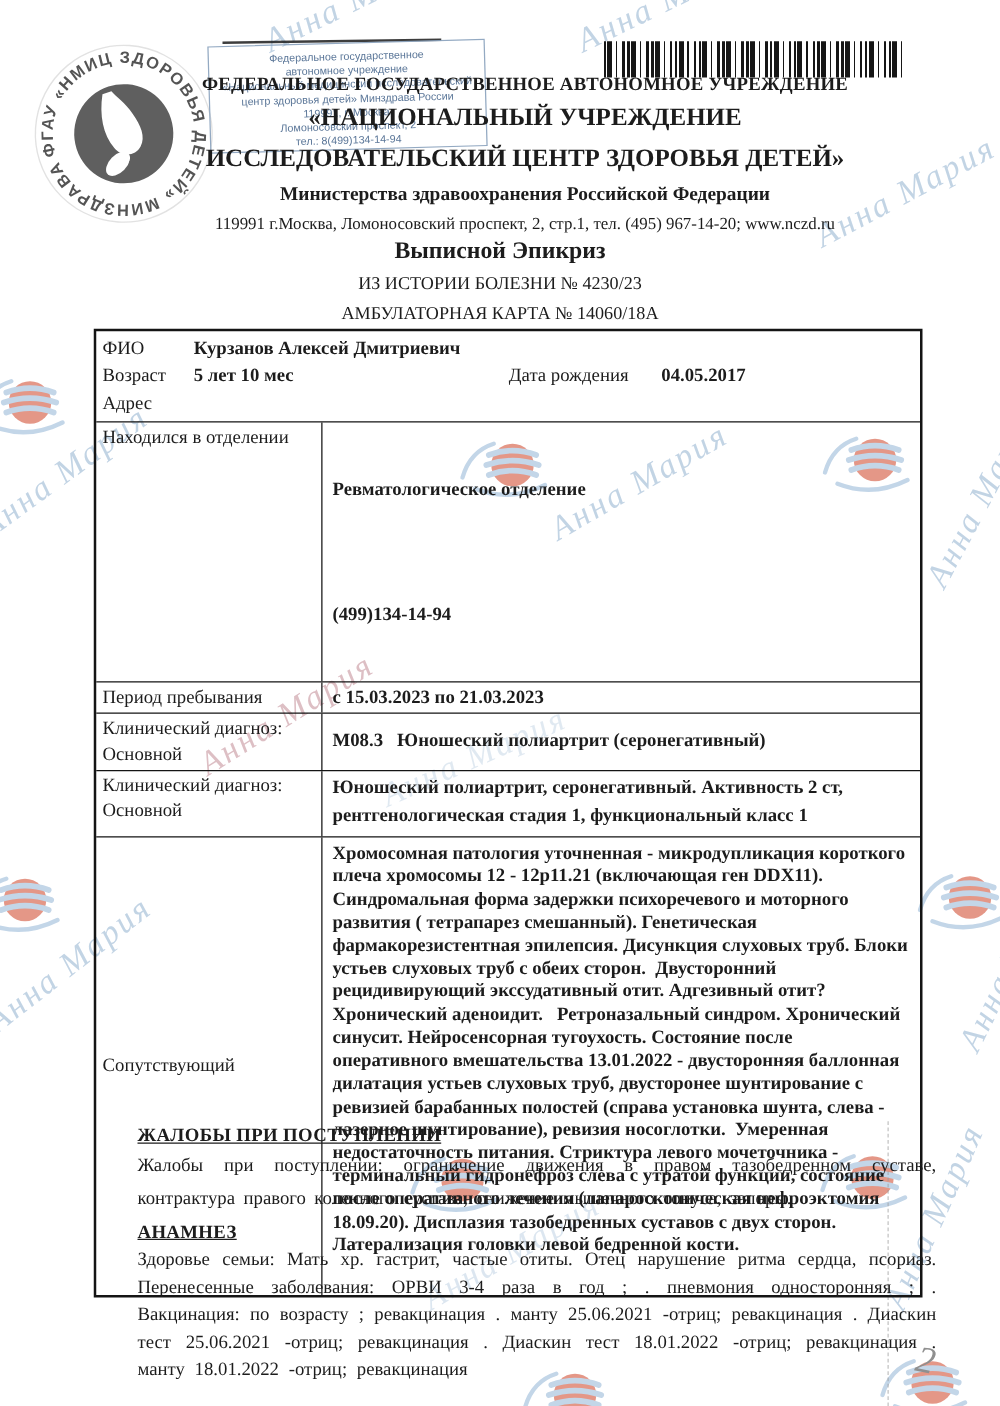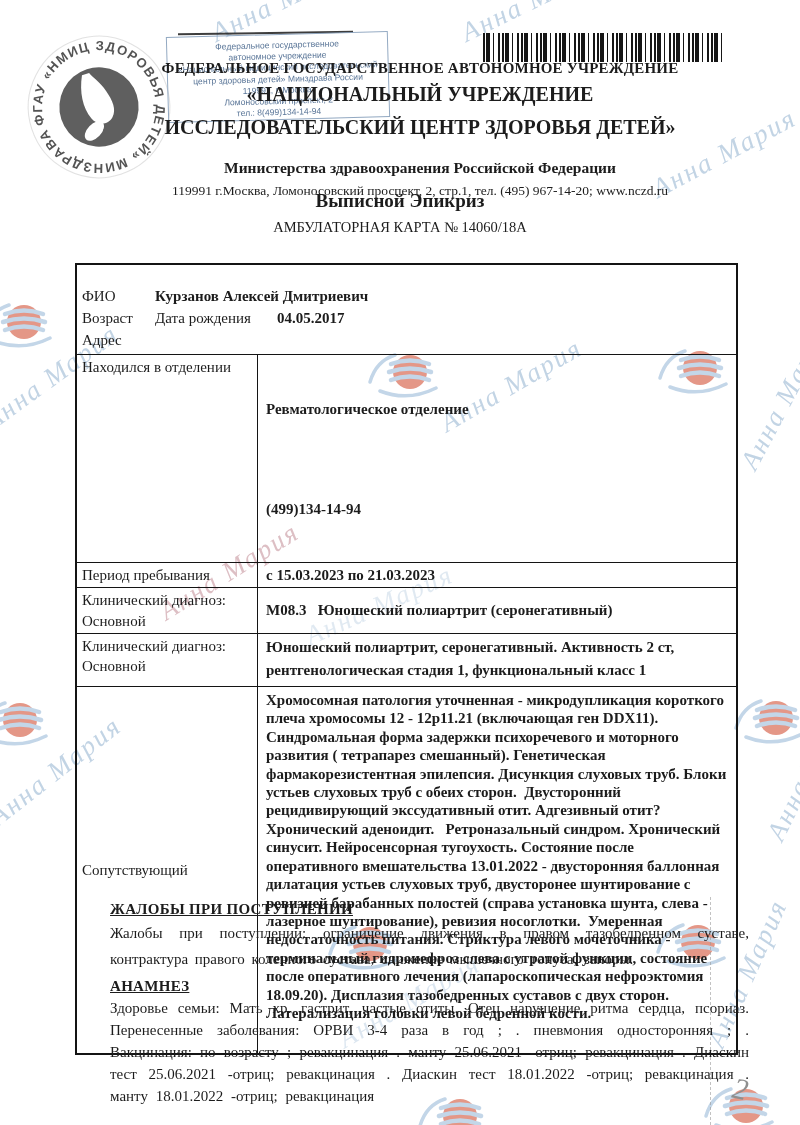--- a/index.html
+++ b/index.html
@@ -27,39 +27,39 @@
   .barcode{
     position:absolute;left:483px;top:33px;width:243px;height:29px;
     background:repeating-linear-gradient(90deg,
       #161616 0 2px,#fff 2px 3px,#161616 3px 7px,#fff 7px 10px,
       #161616 10px 11px,#fff 11px 15px,#161616 15px 17px,#fff 17px 19px);
   }
   .org-header{position:absolute;left:95px;top:60px;width:650px;text-align:center;}
   .org-l1{font-size:15px;font-weight:bold;letter-spacing:.2px;}
   .org-l2{font-size:20px;font-weight:bold;margin-top:6px;}
   .org-l3{font-size:20px;font-weight:bold;margin-top:10px;}
-  .org-ministry{font-size:15.5px;font-weight:bold;margin-top:20px;}
+  .org-ministry{font-size:15.5px;font-weight:bold;margin-top:8px;}
   .org-address{font-size:13.5px;margin-top:6px;}
   .title-block{position:absolute;left:75px;top:190px;width:650px;text-align:center;}
   .title-main{font-size:19px;font-weight:bold;}
   .title-sub{font-size:14.5px;margin-top:7px;}
   
   .doc-table{
     position:absolute;left:75px;top:263px;width:663px;
     border:2px solid #141414;box-sizing:border-box;font-size:15px;
   }
   .t-row{display:flex;border-top:1.6px solid #141414;}
   .t-row.first{border-top:none;}
   .t-label{width:180px;flex:none;padding:2px 4px 2px 5px;box-sizing:border-box;line-height:1.35;}
   .t-value{
     flex:1;border-left:1.6px solid #141414;padding:2px 8px 2px 8px;
     font-weight:bold;white-space:pre-wrap;line-height:1.35;box-sizing:border-box;
   }
   .t-value.tall{line-height:1.23;padding-top:4px;padding-bottom:4px;}
-  .patient-block{padding:20px 6px 3px 5px;width:100%;box-sizing:border-box;}
+  .patient-block{padding:3px 6px 3px 5px;width:100%;box-sizing:border-box;}
   .pline{display:flex;line-height:22px;}
   .plabel{width:73px;flex:none;}
   .pvalue{font-weight:bold;white-space:pre-wrap;}
   .pvalue.age{width:252px;flex:none;}
   .pbirth-label{width:122px;flex:none;}
   .row-dept .t-value{padding-top:3px;}
   .dept-phone{margin-top:40px;font-weight:bold;}
   .label-center{display:flex;align-items:center;text-align:right;}
   
   .sections{position:absolute;left:75px;top:901px;width:651px;padding-left:35px;}
@@ -161,33 +161,35 @@
 <div class="org-header">
   <div class="org-l1">ФЕДЕРАЛЬНОЕ ГОСУДАРСТВЕННОЕ АВТОНОМНОЕ УЧРЕЖДЕНИЕ</div>
   <div class="org-l2">«НАЦИОНАЛЬНЫЙ УЧРЕЖДЕНИЕ</div>
   <div class="org-l3">ИССЛЕДОВАТЕЛЬСКИЙ ЦЕНТР ЗДОРОВЬЯ ДЕТЕЙ»</div>
   <div class="org-ministry">Министерства здравоохранения Российской Федерации</div>
   <div class="org-address">119991 г.Москва, Ломоносовский проспект, 2, стр.1, тел. (495) 967-14-20; www.nczd.ru</div>
 </div>
 
 <div class="title-block">
   <div class="title-main">Выписной Эпикриз</div>
+  <div class="title-sub">ИЗ ИСТОРИИ БОЛЕЗНИ № 4230/23</div>
   <div class="title-sub">АМБУЛАТОРНАЯ КАРТА № 14060/18А</div>
 </div>
 
 <div class="doc-table">
 
   <div class="t-row first">
     <div class="patient-block">
       <div class="pline">
         <span class="plabel">ФИО</span>
         <span class="pvalue">Курзанов Алексей Дмитриевич</span>
       </div>
       <div class="pline">
         <span class="plabel">Возраст</span>
+        <span class="pvalue age">5 лет 10 мес</span>
         <span class="pbirth-label">Дата рождения</span>
         <span class="pvalue">04.05.2017</span>
       </div>
       <div class="pline">
         <span class="plabel">Адрес</span>
       </div>
     </div>
   </div>
 
   <div class="t-row row-dept" style="min-height:84px;">

